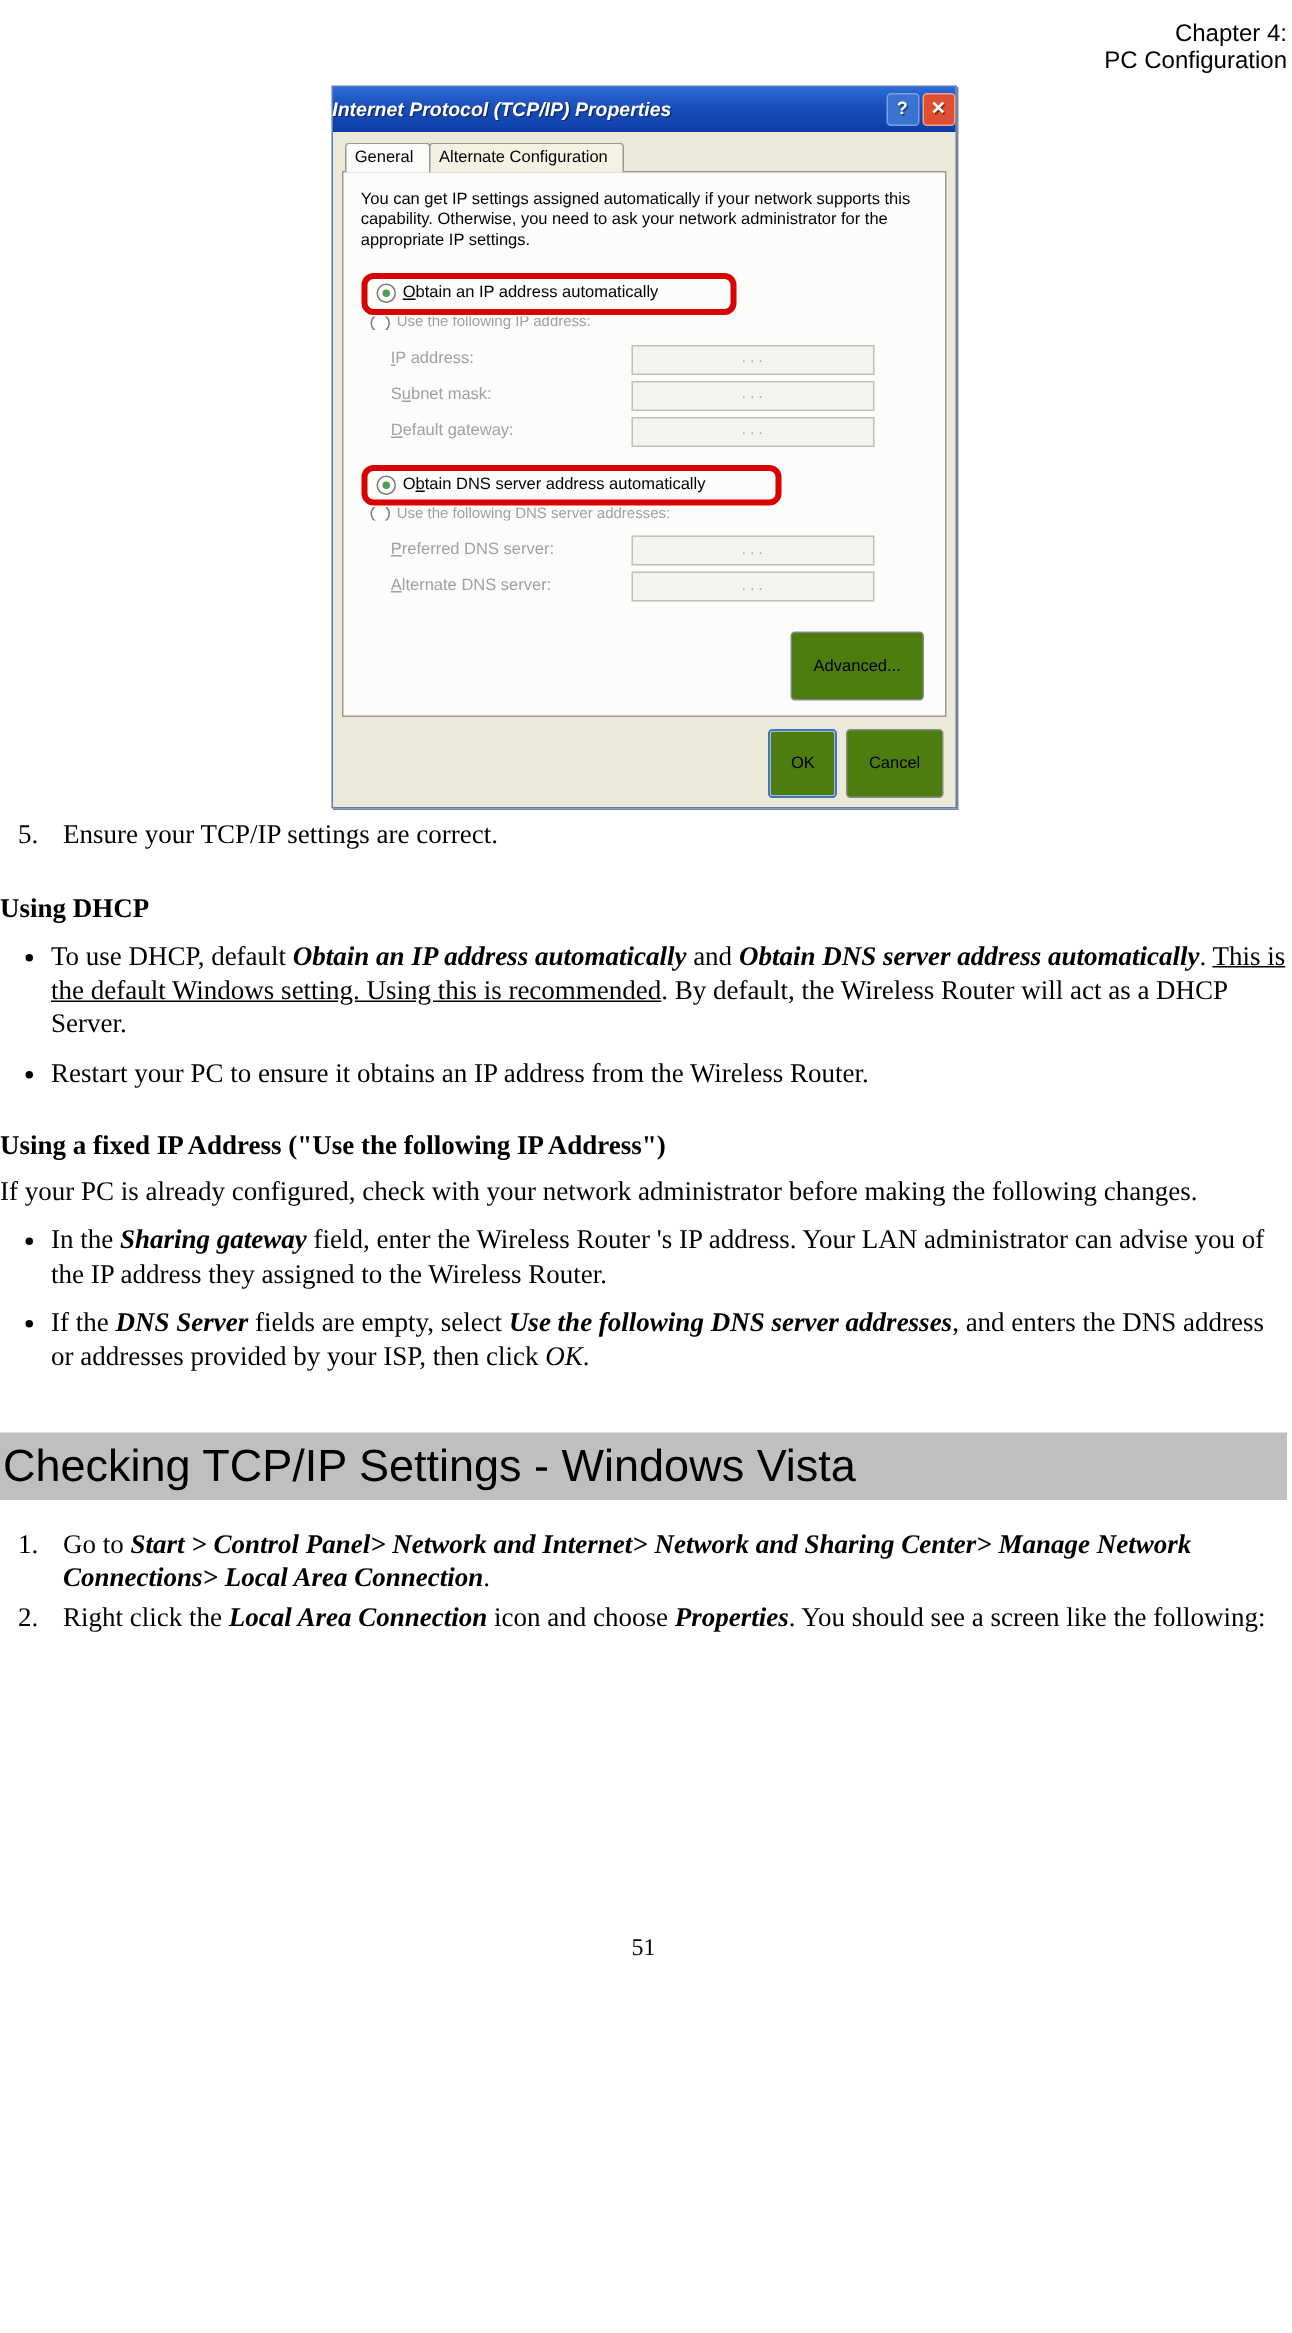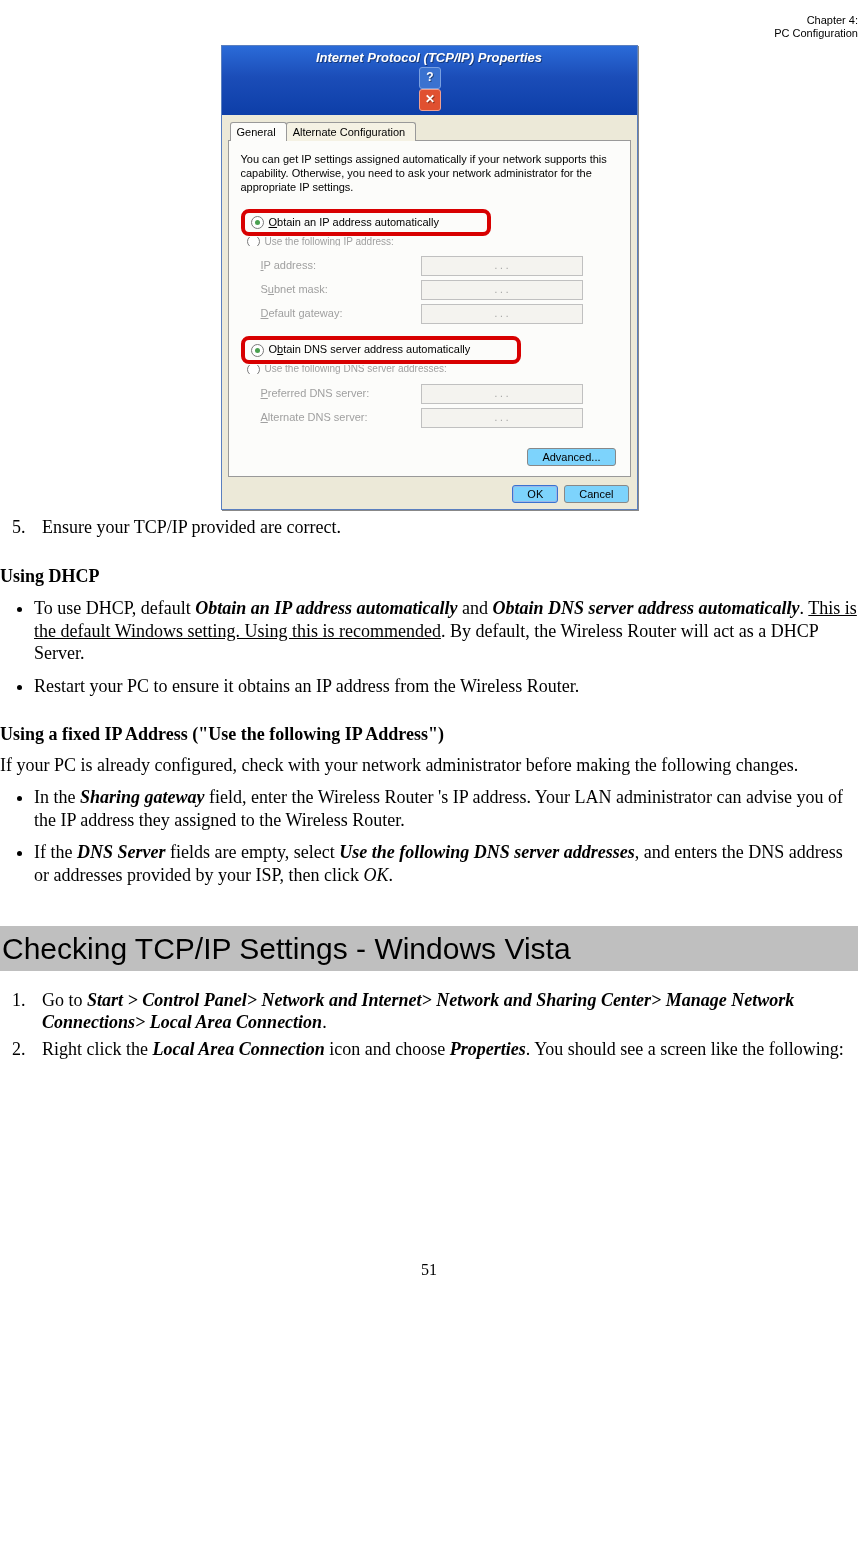--- a/index.html
+++ b/index.html
@@ -8,21 +8,21 @@
     font-family: "Times New Roman", Times, serif;
     font-size: 18px;
     width: 861px;
     box-sizing: border-box;
     padding: 0 3px 0 0;
     line-height: 1.25;
   }
   .header {
     text-align: right;
     font-family: Arial, Helvetica, sans-serif;
-    font-size: 11px;
+    font-size: 16px;
     margin: 14px 0 6px 0;
     line-height: 1.15;
   }
   .dialog-wrap {
     text-align: center;
     margin: 0 0 6px 0;
   }
   .dialog {
     display: inline-block;
     width: 415px;
@@ -36,21 +36,20 @@
   .titlebar {
     background: linear-gradient(to bottom, #2b6bd8, #1b4db8 45%, #0d3ea8);
     color: #fff;
     padding: 4px 0;
     display: flex;
     align-items: center;
     font-weight: bold;
     font-size: 13px;
     font-style: italic;
     text-shadow: 1px 1px 0 rgba(0,0,0,0.4);
-    flex-direction: column;
   }
   .titlebar .title-txt { flex: 1; }
   .tb-btn {
     width: 20px; height: 20px;
     margin-left: 2px;
     border: 1px solid #7aa0e0;
     border-radius: 3px;
     display: flex;
     align-items: center;
     justify-content: center;
@@ -145,23 +144,23 @@
     font-size: 10px;
   }
   .btn-row {
     display:flex;
     justify-content:flex-end;
     padding: 8px 2px 0 2px;
     gap: 6px;
   }
   .win-btn {
     border: 1px solid #888;
-    background: #7dd3fc;
-    font-size: 11px;
-    padding: 2px 14px;
+    background: #4d7c0f;
+    font-size: 11px;
+    padding: 16px 14px;
     border-radius: 3px;
     font-family: Tahoma, Arial, sans-serif;
   }
   .win-btn.primary {
     border: 1px solid #3a72d0;
     box-shadow: 0 0 0 1px #9ab8e8 inset;
   }
   
   ol.numlist { margin: 4px 0 0 0; padding-left: 42px; text-indent: -30px;}
   ol.numlist li { list-style: none; margin-bottom: 4px;}
@@ -278,21 +277,21 @@
       </div>
       <div class="btn-row">
         <button class="win-btn primary"><span>OK</span></button>
         <button class="win-btn"><span>Cancel</span></button>
       </div>
     </div>
   </div>
 </div>
 
 <ol class="numlist">
-  <li><span class="num">5.</span><span>Ensure your TCP/IP provided are correct.</span></li>
+  <li><span class="num">5.</span><span>Ensure your TCP/IP settings are correct.</span></li>
 </ol>
 
 <div class="subhead">Using DHCP</div>
 <ul class="bullets">
   <li>
     <span>To use DHCP, default </span><span class="bi">Obtain an IP address automatically</span><span> and </span><span class="bi">Obtain DNS server address automatically</span><span>. </span><span class="under">This is the default Windows setting. Using this is recommended</span><span>. By default, the Wireless Router will act as a DHCP Server.</span>
   </li>
   <li><span>Restart your PC to ensure it obtains an IP address from the Wireless Router.</span></li>
 </ul>
 

